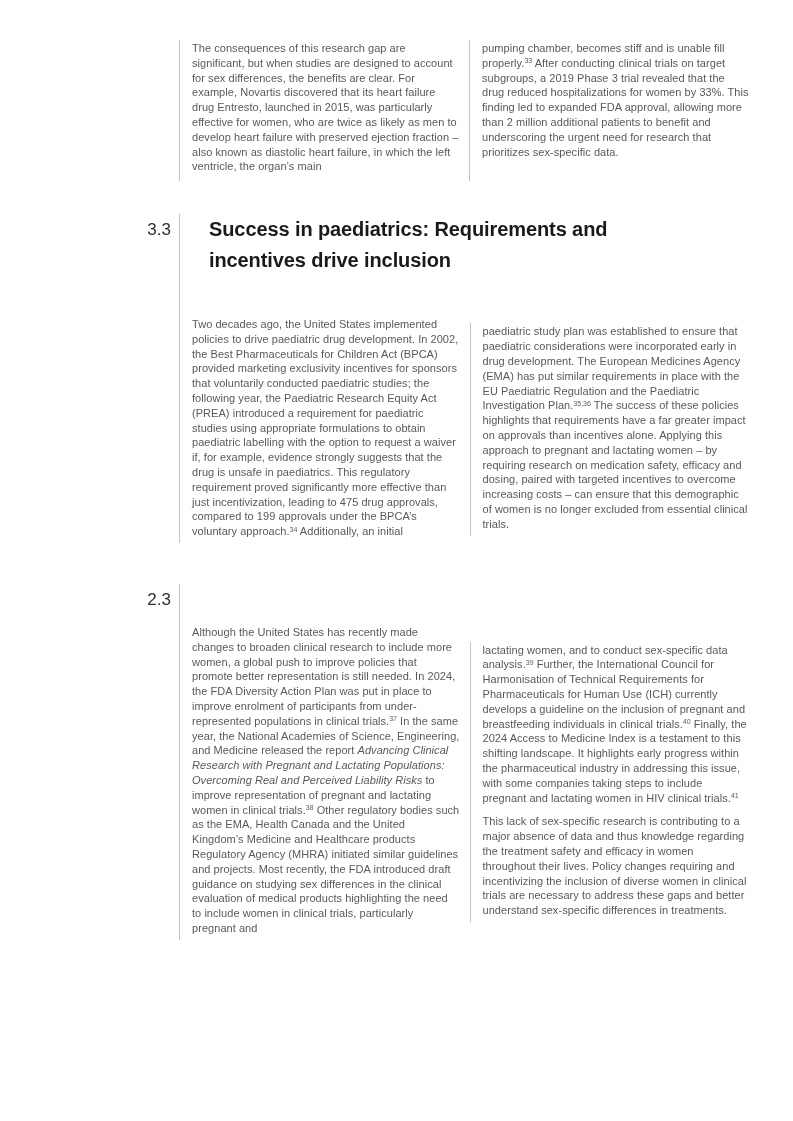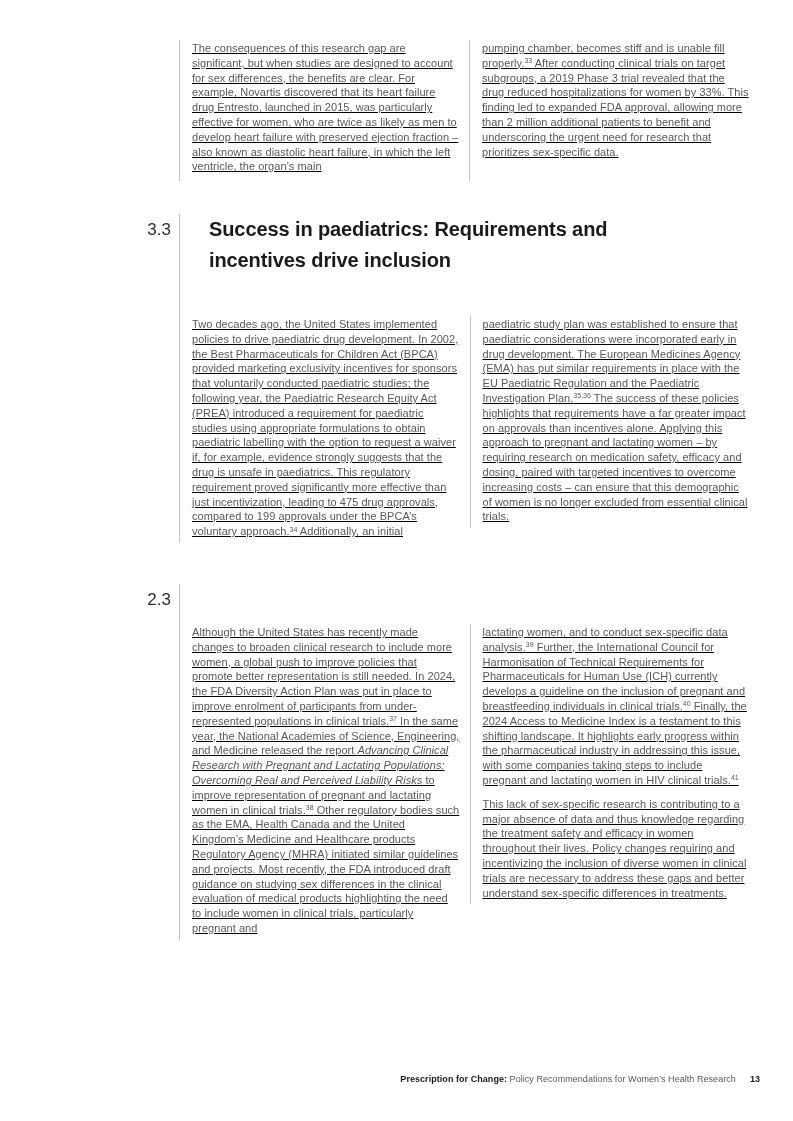--- a/index.html
+++ b/index.html
@@ -13,21 +13,21 @@
   html,body{background:#e8e8e8;}
   .page{
     position:relative;
     width:793px;height:1121px;
     background:var(--background);
     margin:0 auto;
     font-family:"Liberation Sans","DejaVu Sans",sans-serif;
     overflow:hidden;
   }
   
-  .cols{display:flex;align-items:flex-start;text-decoration:underline;}
+  .cols{display:flex;align-items:center;}
   .col{
     width:290px;
     border-left:1px solid var(--rule);
     padding:1px 10px 4px 12px;
     font-size:11px;
     line-height:14.8px;
     letter-spacing:0.05px;
     color:var(--body-text);
   }
   .col p{margin:0;}
@@ -131,17 +131,14 @@
       <div class="col">
           <p>Although the United States has recently made changes to broaden clinical research to include more women, a global push to improve policies that promote better representation is still needed. In 2024, the FDA Diversity Action Plan was put in place to improve enrolment of participants from under-represented populations in clinical trials.<sup>37</sup> In the same year, the National Academies of Science, Engineering, and Medicine released the report <em>Advancing Clinical Research with Pregnant and Lactating Populations: Overcoming Real and Perceived Liability Risks</em> to improve representation of pregnant and lactating women in clinical trials.<sup>38</sup> Other regulatory bodies such as the EMA, Health Canada and the United Kingdom’s Medicine and Healthcare products Regulatory Agency (MHRA) initiated similar guidelines and projects. Most recently, the FDA introduced draft guidance on studying sex differences in the clinical evaluation of medical products highlighting the need to include women in clinical trials, particularly pregnant and</p>
         </div>
       <div class="col">
           <p>lactating women, and to conduct sex-specific data analysis.<sup>39</sup> Further, the International Council for Harmonisation of Technical Requirements for Pharmaceuticals for Human Use (ICH) currently develops a guideline on the inclusion of pregnant and breastfeeding individuals in clinical trials.<sup>40</sup> Finally, the 2024 Access to Medicine Index is a testament to this shifting landscape. It highlights early progress within the pharmaceutical industry in addressing this issue, with some companies taking steps to include pregnant and lactating women in HIV clinical trials.<sup>41</sup></p>
           <p>This lack of sex-specific research is contributing to a major absence of data and thus knowledge regarding the treatment safety and efficacy in women throughout their lives. Policy changes requiring and incentivizing the inclusion of diverse women in clinical trials are necessary to address these gaps and better understand sex-specific differences in treatments.</p>
         </div>
     </div>
   </section>
 
-  <div class="footer">
-    <span class="footer-bold">Prescription for Change:</span><span> Policy Recommendations for Women’s Health Research</span><span class="footer-pagenum">13</span>
-  </div>
 
 </div>
 
 </body></html>

